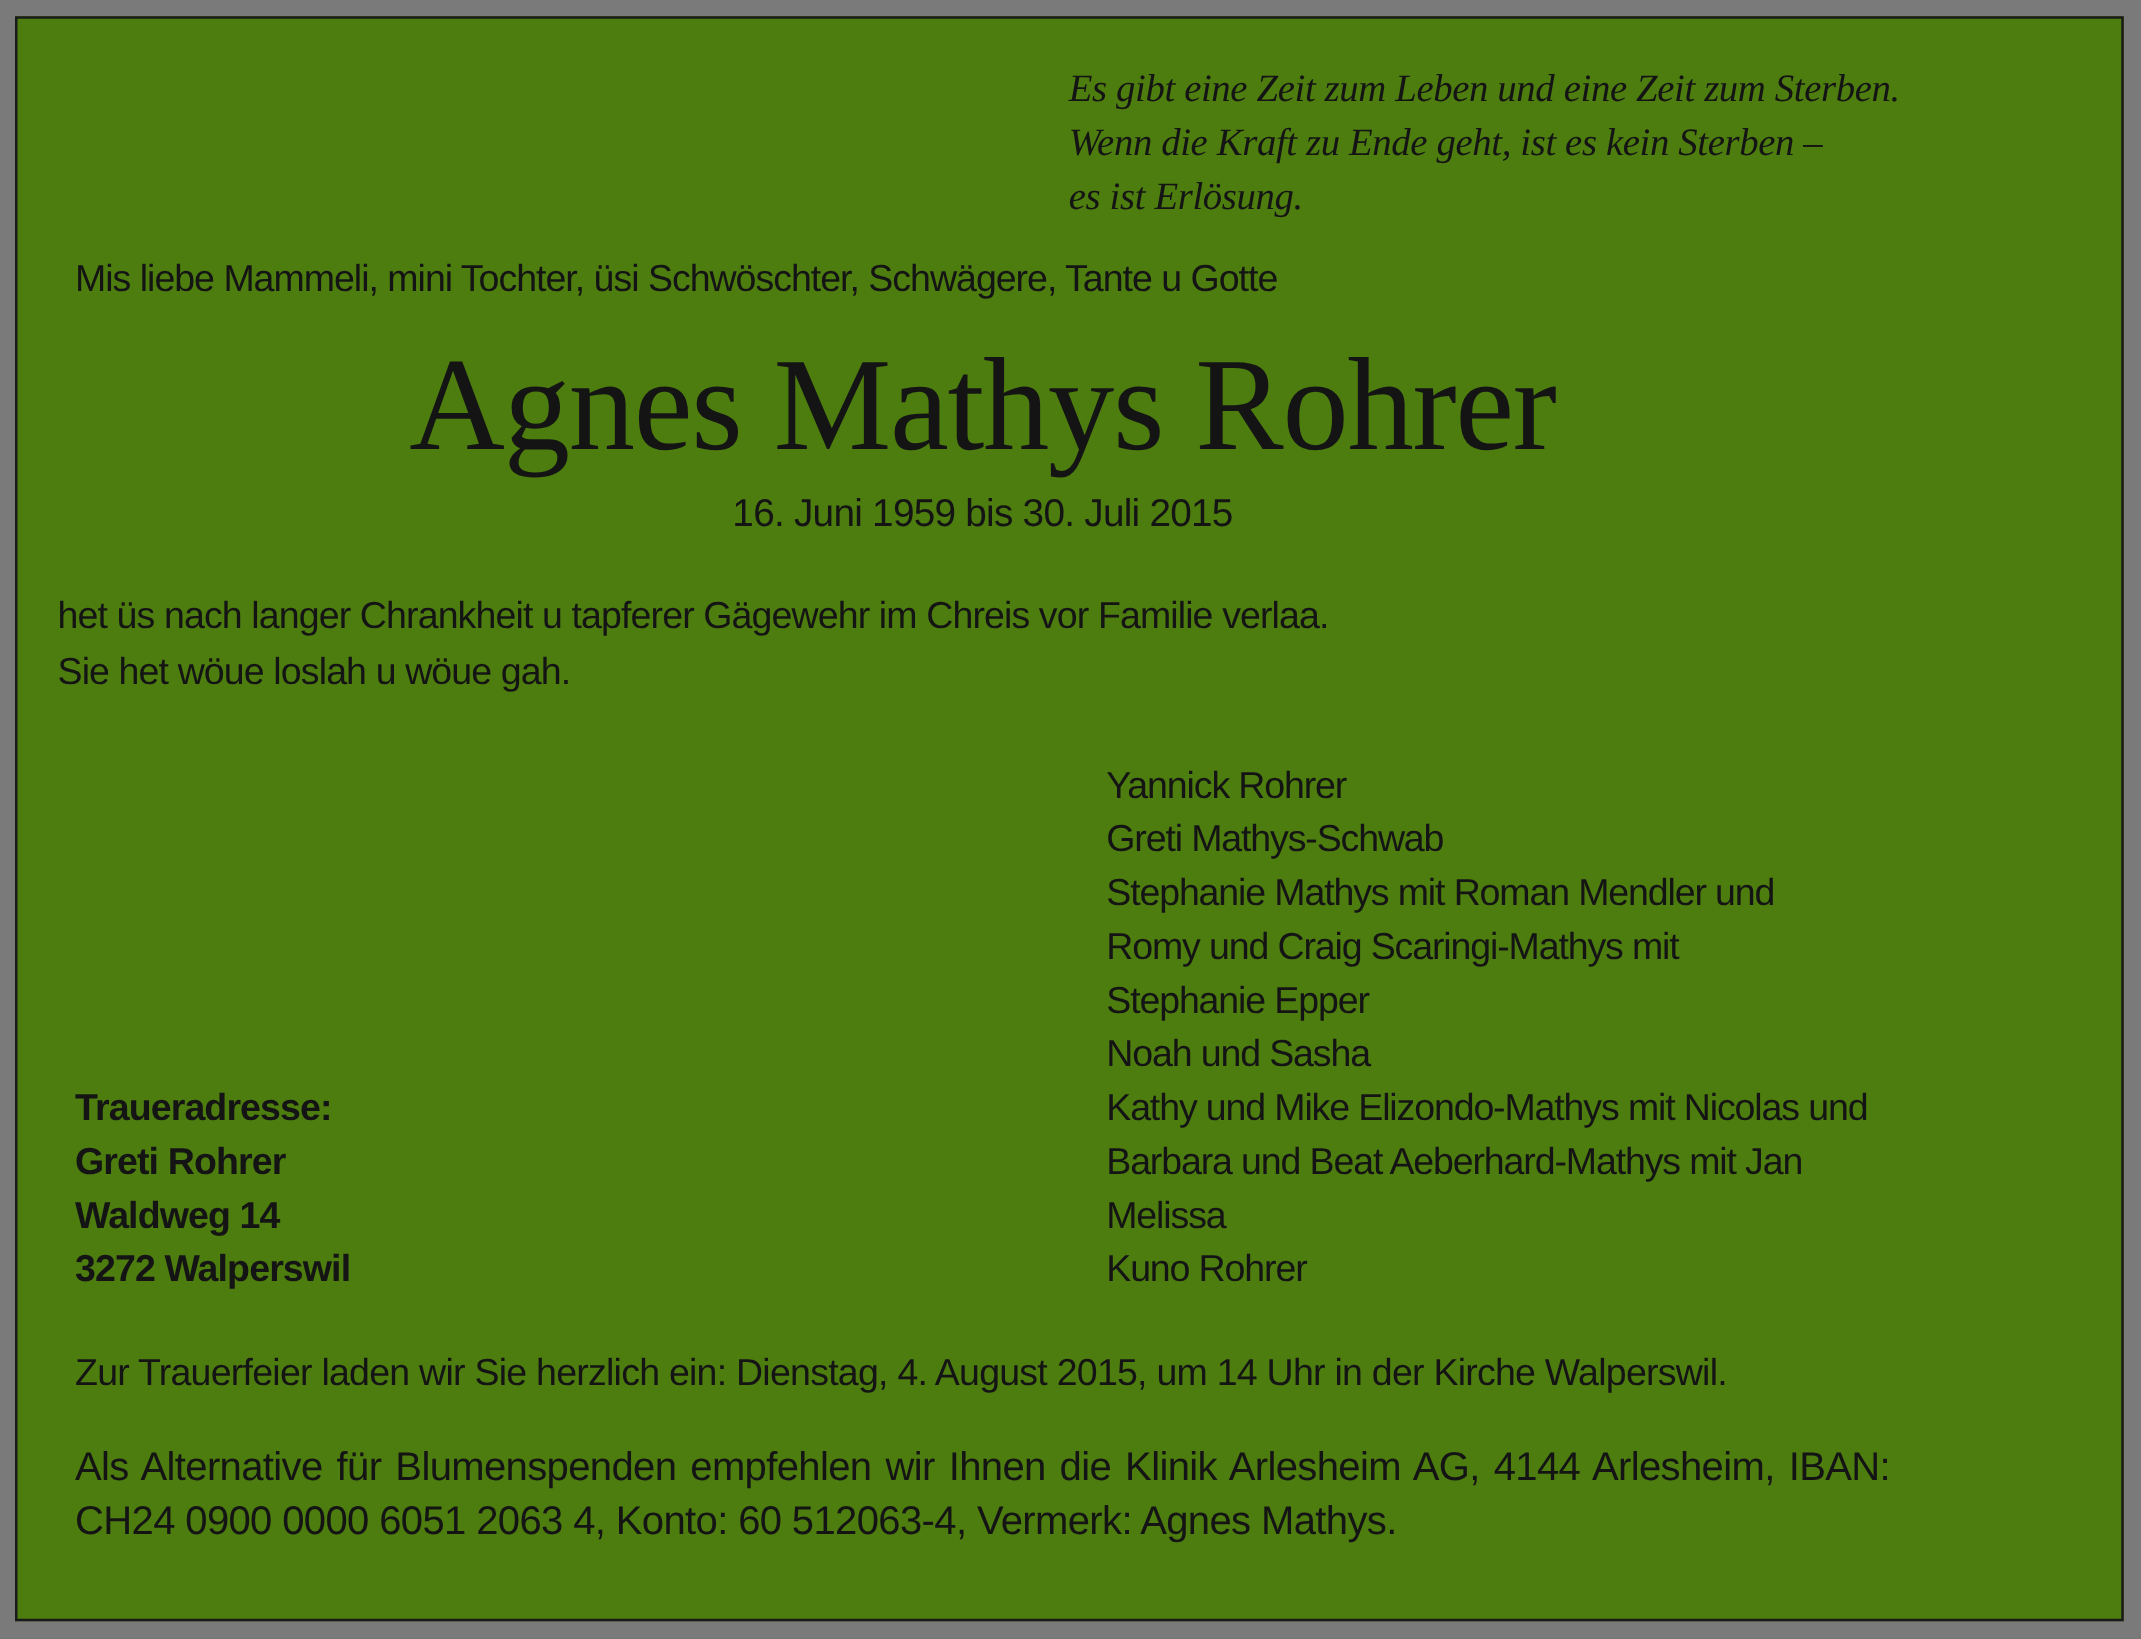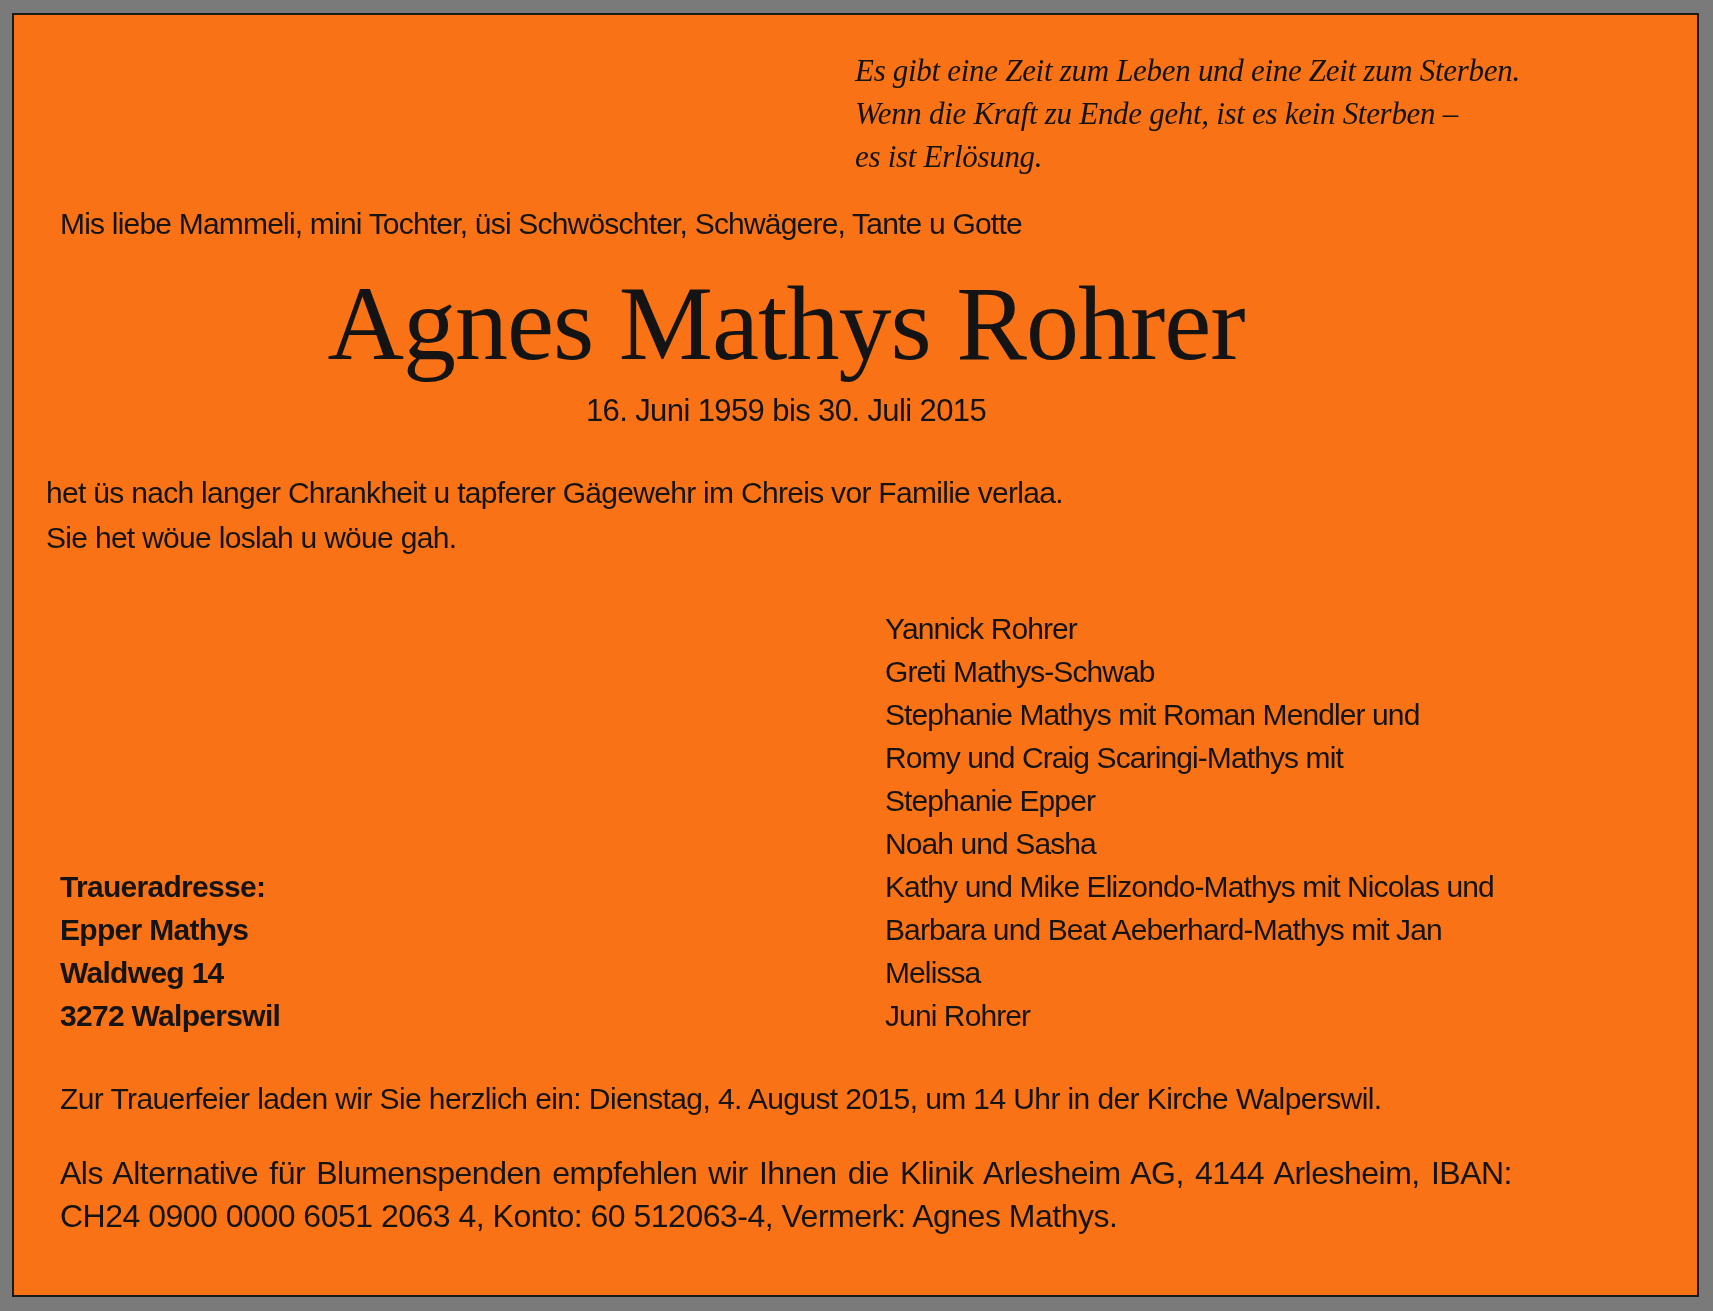--- a/index.html
+++ b/index.html
@@ -10,21 +10,21 @@
     height: 1311px;
     overflow: hidden;
     font-family: "Liberation Sans", sans-serif;
     color: #141414;
   }
   .page {
     box-sizing: border-box;
     margin: 13px 14px 14px 12px;
     width: 1687px;
     height: 1284px;
-    background: #f97316;
+    background: #4d7c0f;
     border: 2px solid #1a1a1a;
     position: relative;
     overflow: hidden;
   }
   
   .epigraph {
     margin: 34px 0 0 841px;
     font-family: "Liberation Serif", "DejaVu Serif", serif;
     font-style: italic;
     font-size: 31px;
@@ -117,35 +117,35 @@
   </div>
 
   <div class="announcement">
     <span class="line">het üs nach langer Chrankheit u tapferer Gägewehr im Chreis vor Familie verlaa.</span>
     <span class="line">Sie het wöue loslah u wöue gah.</span>
   </div>
 
   <div class="names-row">
     <div class="mourning-address">
       <span class="line">Traueradresse:</span>
-      <span class="line">Epper Mathys</span>
+      <span class="line">Greti Rohrer</span>
       <span class="line">Waldweg 14</span>
       <span class="line">3272 Walperswil</span>
     </div>
     <div class="family-list">
       <span class="line">Yannick Rohrer</span>
       <span class="line">Greti Mathys-Schwab</span>
       <span class="line">Stephanie Mathys mit Roman Mendler und</span>
       <span class="line">Romy und Craig Scaringi-Mathys mit</span>
       <span class="line">Stephanie Epper</span>
       <span class="line">Noah und Sasha</span>
       <span class="line">Kathy und Mike Elizondo-Mathys mit Nicolas und</span>
       <span class="line">Barbara und Beat Aeberhard-Mathys mit Jan</span>
       <span class="line">Melissa</span>
-      <span class="line">Juni Rohrer</span>
+      <span class="line">Kuno Rohrer</span>
     </div>
   </div>
 
   <div class="service-line">Zur Trauerfeier laden wir Sie herzlich ein: Dienstag, 4. August 2015, um 14 Uhr in der Kirche Walperswil.</div>
 
   <div class="donations">
     <span class="line justify-full">Als Alternative für Blumenspenden empfehlen wir Ihnen die Klinik Arlesheim AG, 4144 Arlesheim, IBAN:</span>
     <span class="line">CH24 0900 0000 6051 2063 4, Konto: 60 512063-4, Vermerk: Agnes Mathys.</span>
   </div>
 

